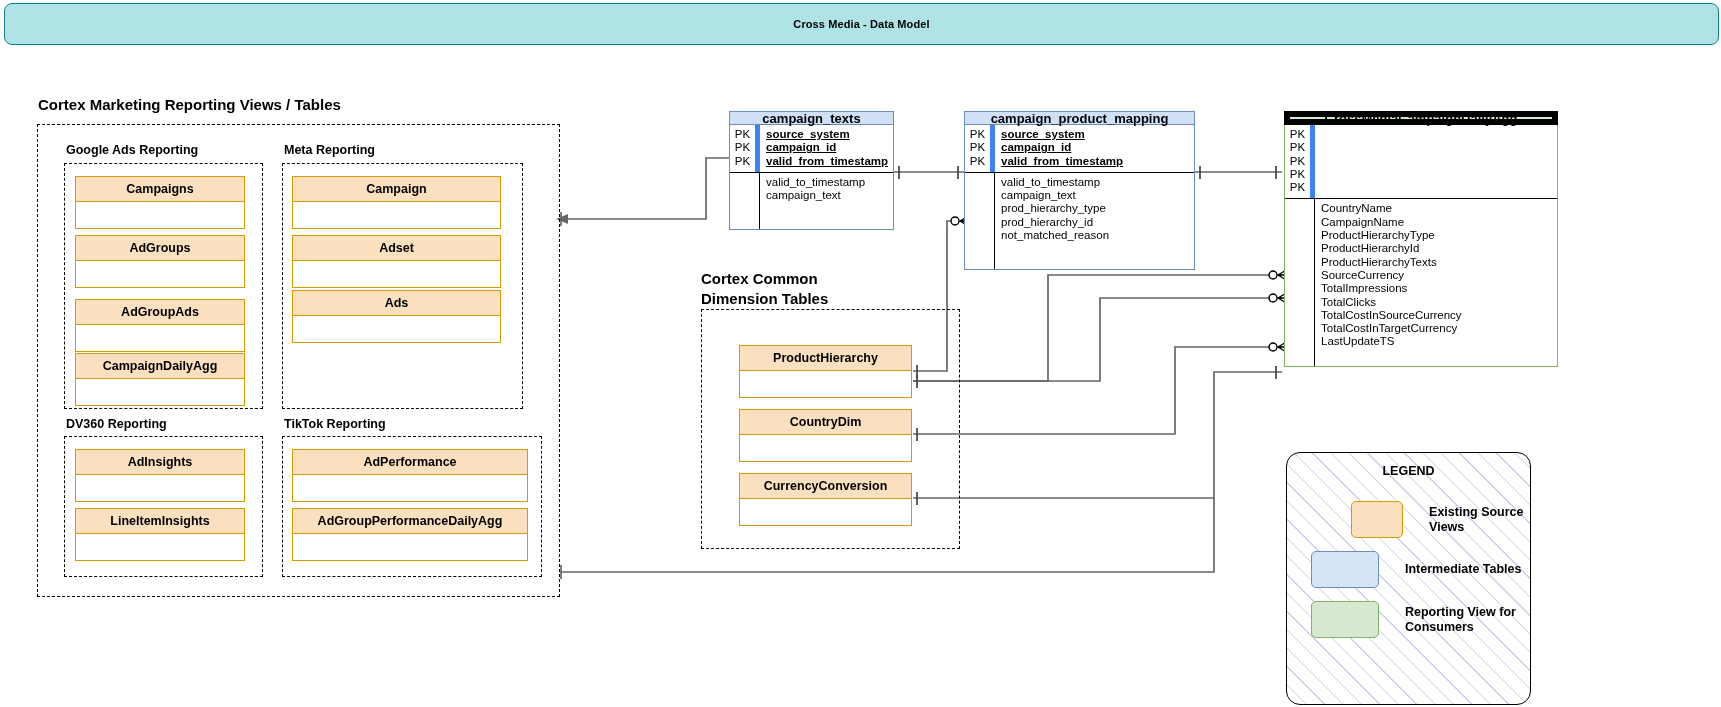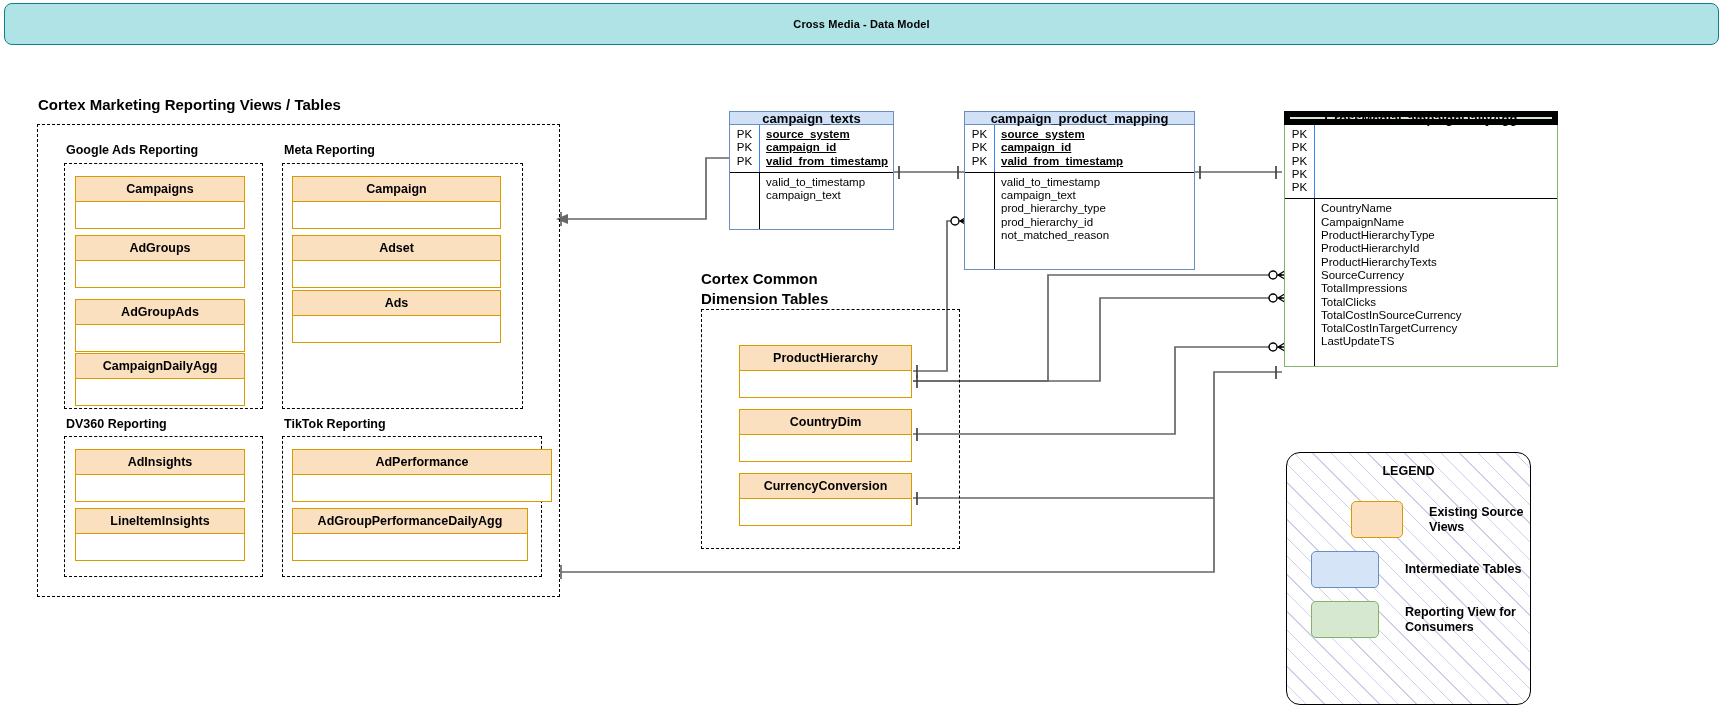--- a/index.html
+++ b/index.html
@@ -51,21 +51,21 @@
     font-size:13px;font-weight:bold;white-space:nowrap;
   }
   .ertable.blue .t-hd{background:#cfe0f7;border:1px solid #6c8ebf;}
   .ertable.green .t-hd{background:#d6e8d0;border:6px solid #000000;}
   .ertable .t-bd{box-sizing:border-box;width:100%;}
   .ertable.blue .t-bd{border:1px solid #6c8ebf;border-top:none;}
   .ertable.green .t-bd{border:1px solid #82b366;border-top:none;}
   .pkblock,.attrblock{display:flex;}
   .pkblock{border-bottom:1px solid #000;}
   .keycol{
-    width:30px;flex:0 0 30px;border-right:1px solid #3b82f6;
+    width:30px;flex:0 0 30px;border-right:5px solid #3b82f6;
     display:flex;flex-direction:column;padding:3px 0 4px 0;box-sizing:border-box;
   }
   .keycol.empty{border-right:1px solid #000;}
   .namecol{flex:1 1 auto;padding:3px 4px 4px 6px;box-sizing:border-box;}
   .keycol span{font-size:11.5px;line-height:13.3px;text-align:center;display:block;}
   .namecol .pk{
     font-size:11.5px;line-height:13.3px;font-weight:bold;text-decoration:underline;
     white-space:nowrap;display:block;
   }
   .namecol .at{font-size:11.5px;line-height:13.3px;white-space:nowrap;display:block;}
@@ -208,21 +208,21 @@
     <div class="bd"></div>
   </div>
   <div class="ent" style="left:75px;top:508px;width:170px;">
     <div class="hd">LineItemInsights</div>
     <div class="bd"></div>
   </div>
 
   <div class="grp-label" style="left:284px;top:417px;">TikTok Reporting</div>
   <div class="dashed-inner" style="left:282px;top:436px;width:258px;height:139px;"></div>
 
-  <div class="ent" style="left:292px;top:449px;width:260px;">
+  <div class="ent" style="left:292px;top:449px;width:236px;">
     <div class="hd">AdPerformance</div>
     <div class="bd"></div>
   </div>
   <div class="ent" style="left:292px;top:508px;width:236px;">
     <div class="hd">AdGroupPerformanceDailyAgg</div>
     <div class="bd"></div>
   </div>
 
   <div class="sec-title" style="left:701px;top:269px;line-height:20px;">Cortex Common
 Dimension Tables</div>

